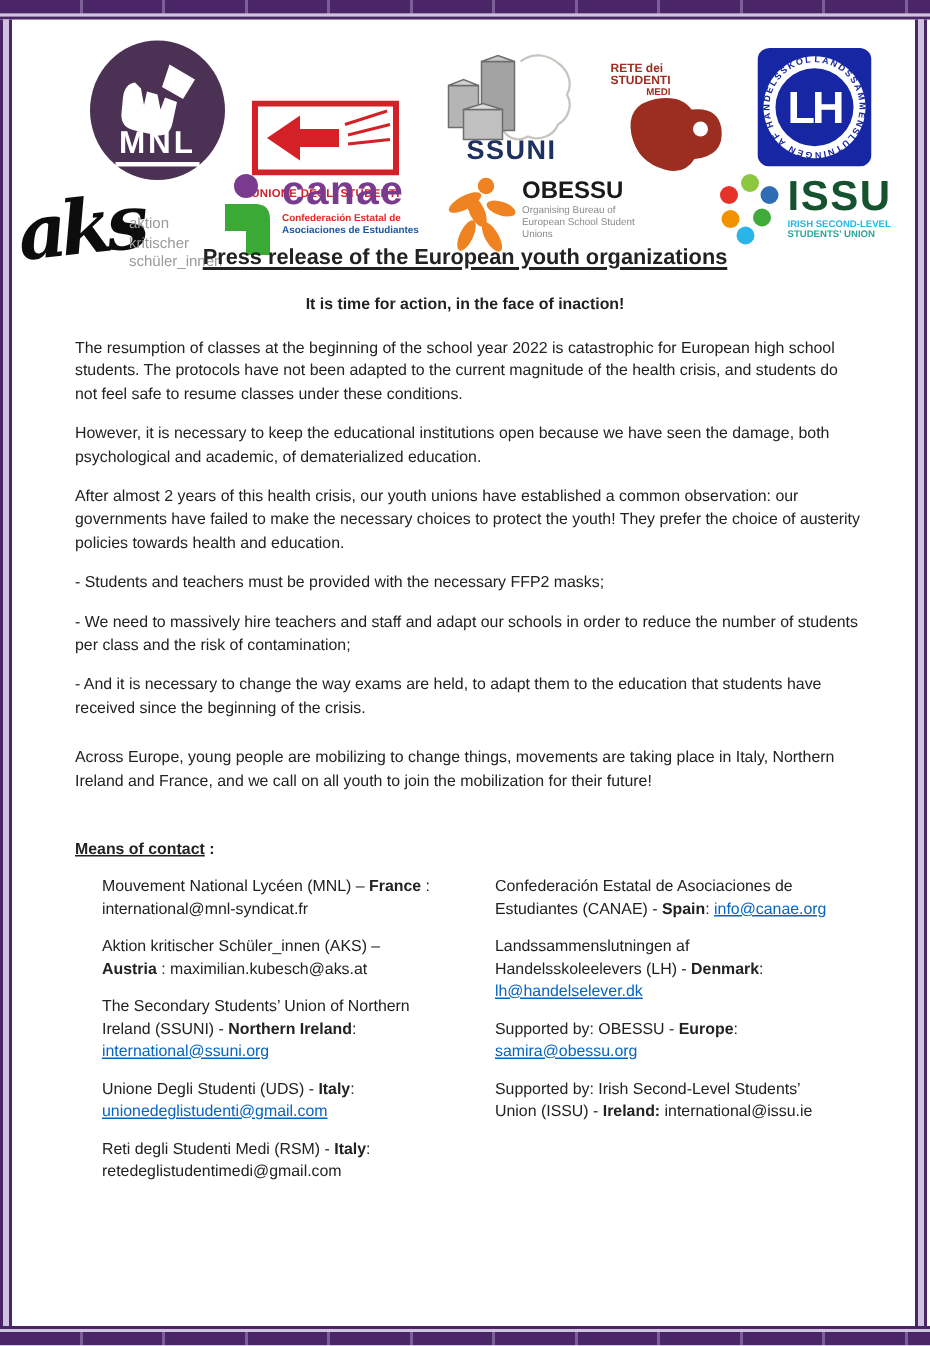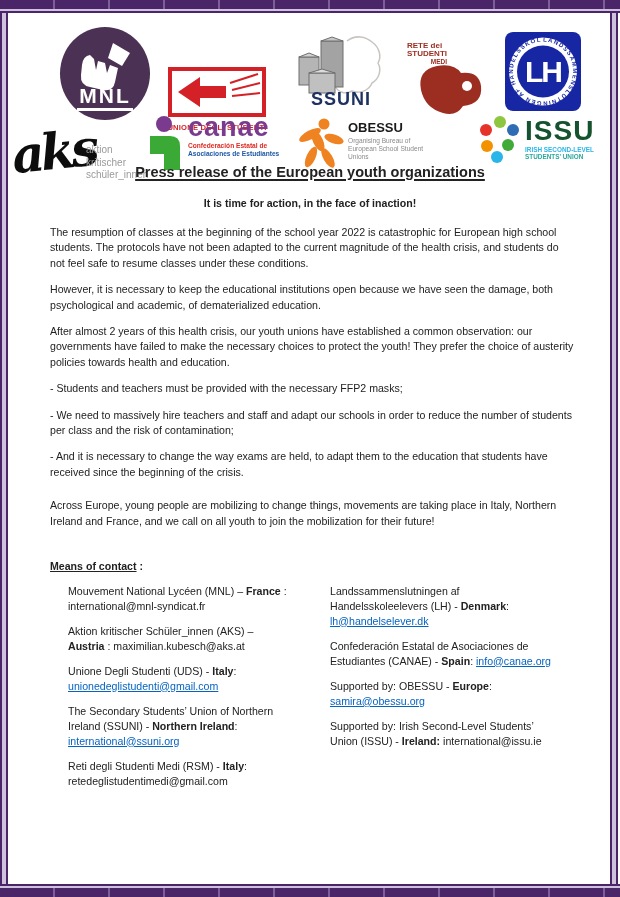--- a/index.html
+++ b/index.html
@@ -46,21 +46,21 @@
   .aks-cap{position:absolute;left:74px;top:22px;color:#9a9a9a;font-size:10px;line-height:1.25;
            text-align:left;font-weight:normal;}
   .canae-wrap{left:148px;top:112px;width:150px;height:62px;text-align:left;}
   .canae-body{position:absolute;left:0;top:4px;}
   .canae-textcol{position:absolute;left:40px;top:0;}
   .canae-name{color:#7a3b8f;font-weight:bold;font-size:27px;line-height:30px;letter-spacing:1px;}
   .canae-red{color:#e02a22;font-size:6.6px;}
   .canae-blue{color:#1c57a5;font-size:6.6px;}
   .obessu-wrap{left:298px;top:117px;width:140px;height:54px;text-align:left;}
   .obessu-textcol{position:absolute;left:50px;top:2px;}
-  .obessu-name{color:#1a1a1a;font-weight:bold;font-size:13px;line-height:18px;}
+  .obessu-name{color:#1a1a1a;font-weight:bold;font-size:16px;line-height:18px;}
   .obessu-cap{color:#8a8a8a;font-size:6.6px;font-weight:normal;line-height:1.25;}
   .issu-wrap{left:477px;top:114px;width:110px;height:60px;text-align:left;}
   .issu-textcol{position:absolute;left:48px;top:2px;}
   .issu-name{color:#14532d;font-weight:bold;font-size:28px;line-height:30px;letter-spacing:1px;}
   .issu-cap1{color:#29b5e8;font-size:6.4px;}
   .issu-cap2{color:#2aa79b;font-size:6.4px;}
   
   .doc-title{position:absolute;top:164px;left:0;right:0;text-align:center;font-weight:bold;
              font-size:14.5px;z-index:3;}
   .doc-title span{text-decoration:underline;text-decoration-thickness:1.5px;text-underline-offset:2px;}
@@ -236,34 +236,34 @@
     <div class="contact-heading">
       <span class="hu">Means of contact</span><span> :</span>
     </div>
 
     <div class="contact-cols">
       <div class="contact-col-left">
           <div class="contact-entry"><span>Mouvement National Lycéen (MNL) – </span><span class="country">France</span><span> :
 </span><span>international@mnl-syndicat.fr</span></div>
           <div class="contact-entry"><span>Aktion kritischer Schüler_innen (AKS) –
 </span><span class="country">Austria</span><span> : </span><span>maximilian.kubesch@aks.at</span></div>
-          <div class="contact-entry"><span>Unione Degli Studenti (UDS) - </span><span class="country">Italy</span><span>:
-</span><span class="email-link">unionedeglistudenti@gmail.com</span></div>
           <div class="contact-entry"><span>The Secondary Students’ Union of Northern
 Ireland (SSUNI) - </span><span class="country">Northern Ireland</span><span>:
 </span><span class="email-link">international@ssuni.org</span></div>
+          <div class="contact-entry"><span>Unione Degli Studenti (UDS) - </span><span class="country">Italy</span><span>:
+</span><span class="email-link">unionedeglistudenti@gmail.com</span></div>
           <div class="contact-entry"><span>Reti degli Studenti Medi (RSM) - </span><span class="country">Italy</span><span>:
 </span><span>retedeglistudentimedi@gmail.com</span></div>
         </div>
       <div class="contact-col-right">
+          <div class="contact-entry"><span>Confederación Estatal de Asociaciones de
+Estudiantes (CANAE) - </span><span class="country">Spain</span><span>: </span><span class="email-link">info@canae.org</span></div>
           <div class="contact-entry"><span>Landssammenslutningen af
 Handelsskoleelevers (LH) - </span><span class="country">Denmark</span><span>:
 </span><span class="email-link">lh@handelselever.dk</span></div>
-          <div class="contact-entry"><span>Confederación Estatal de Asociaciones de
-Estudiantes (CANAE) - </span><span class="country">Spain</span><span>: </span><span class="email-link">info@canae.org</span></div>
           <div class="contact-entry"><span>Supported by: OBESSU - </span><span class="country">Europe</span><span>:
 </span><span class="email-link">samira@obessu.org</span></div>
           <div class="contact-entry"><span>Supported by: Irish Second-Level Students’
 Union (ISSU) - </span><span class="country">Ireland:</span><span> </span><span>international@issu.ie</span></div>
         </div>
     </div>
   </div>
 
 </div>
 

